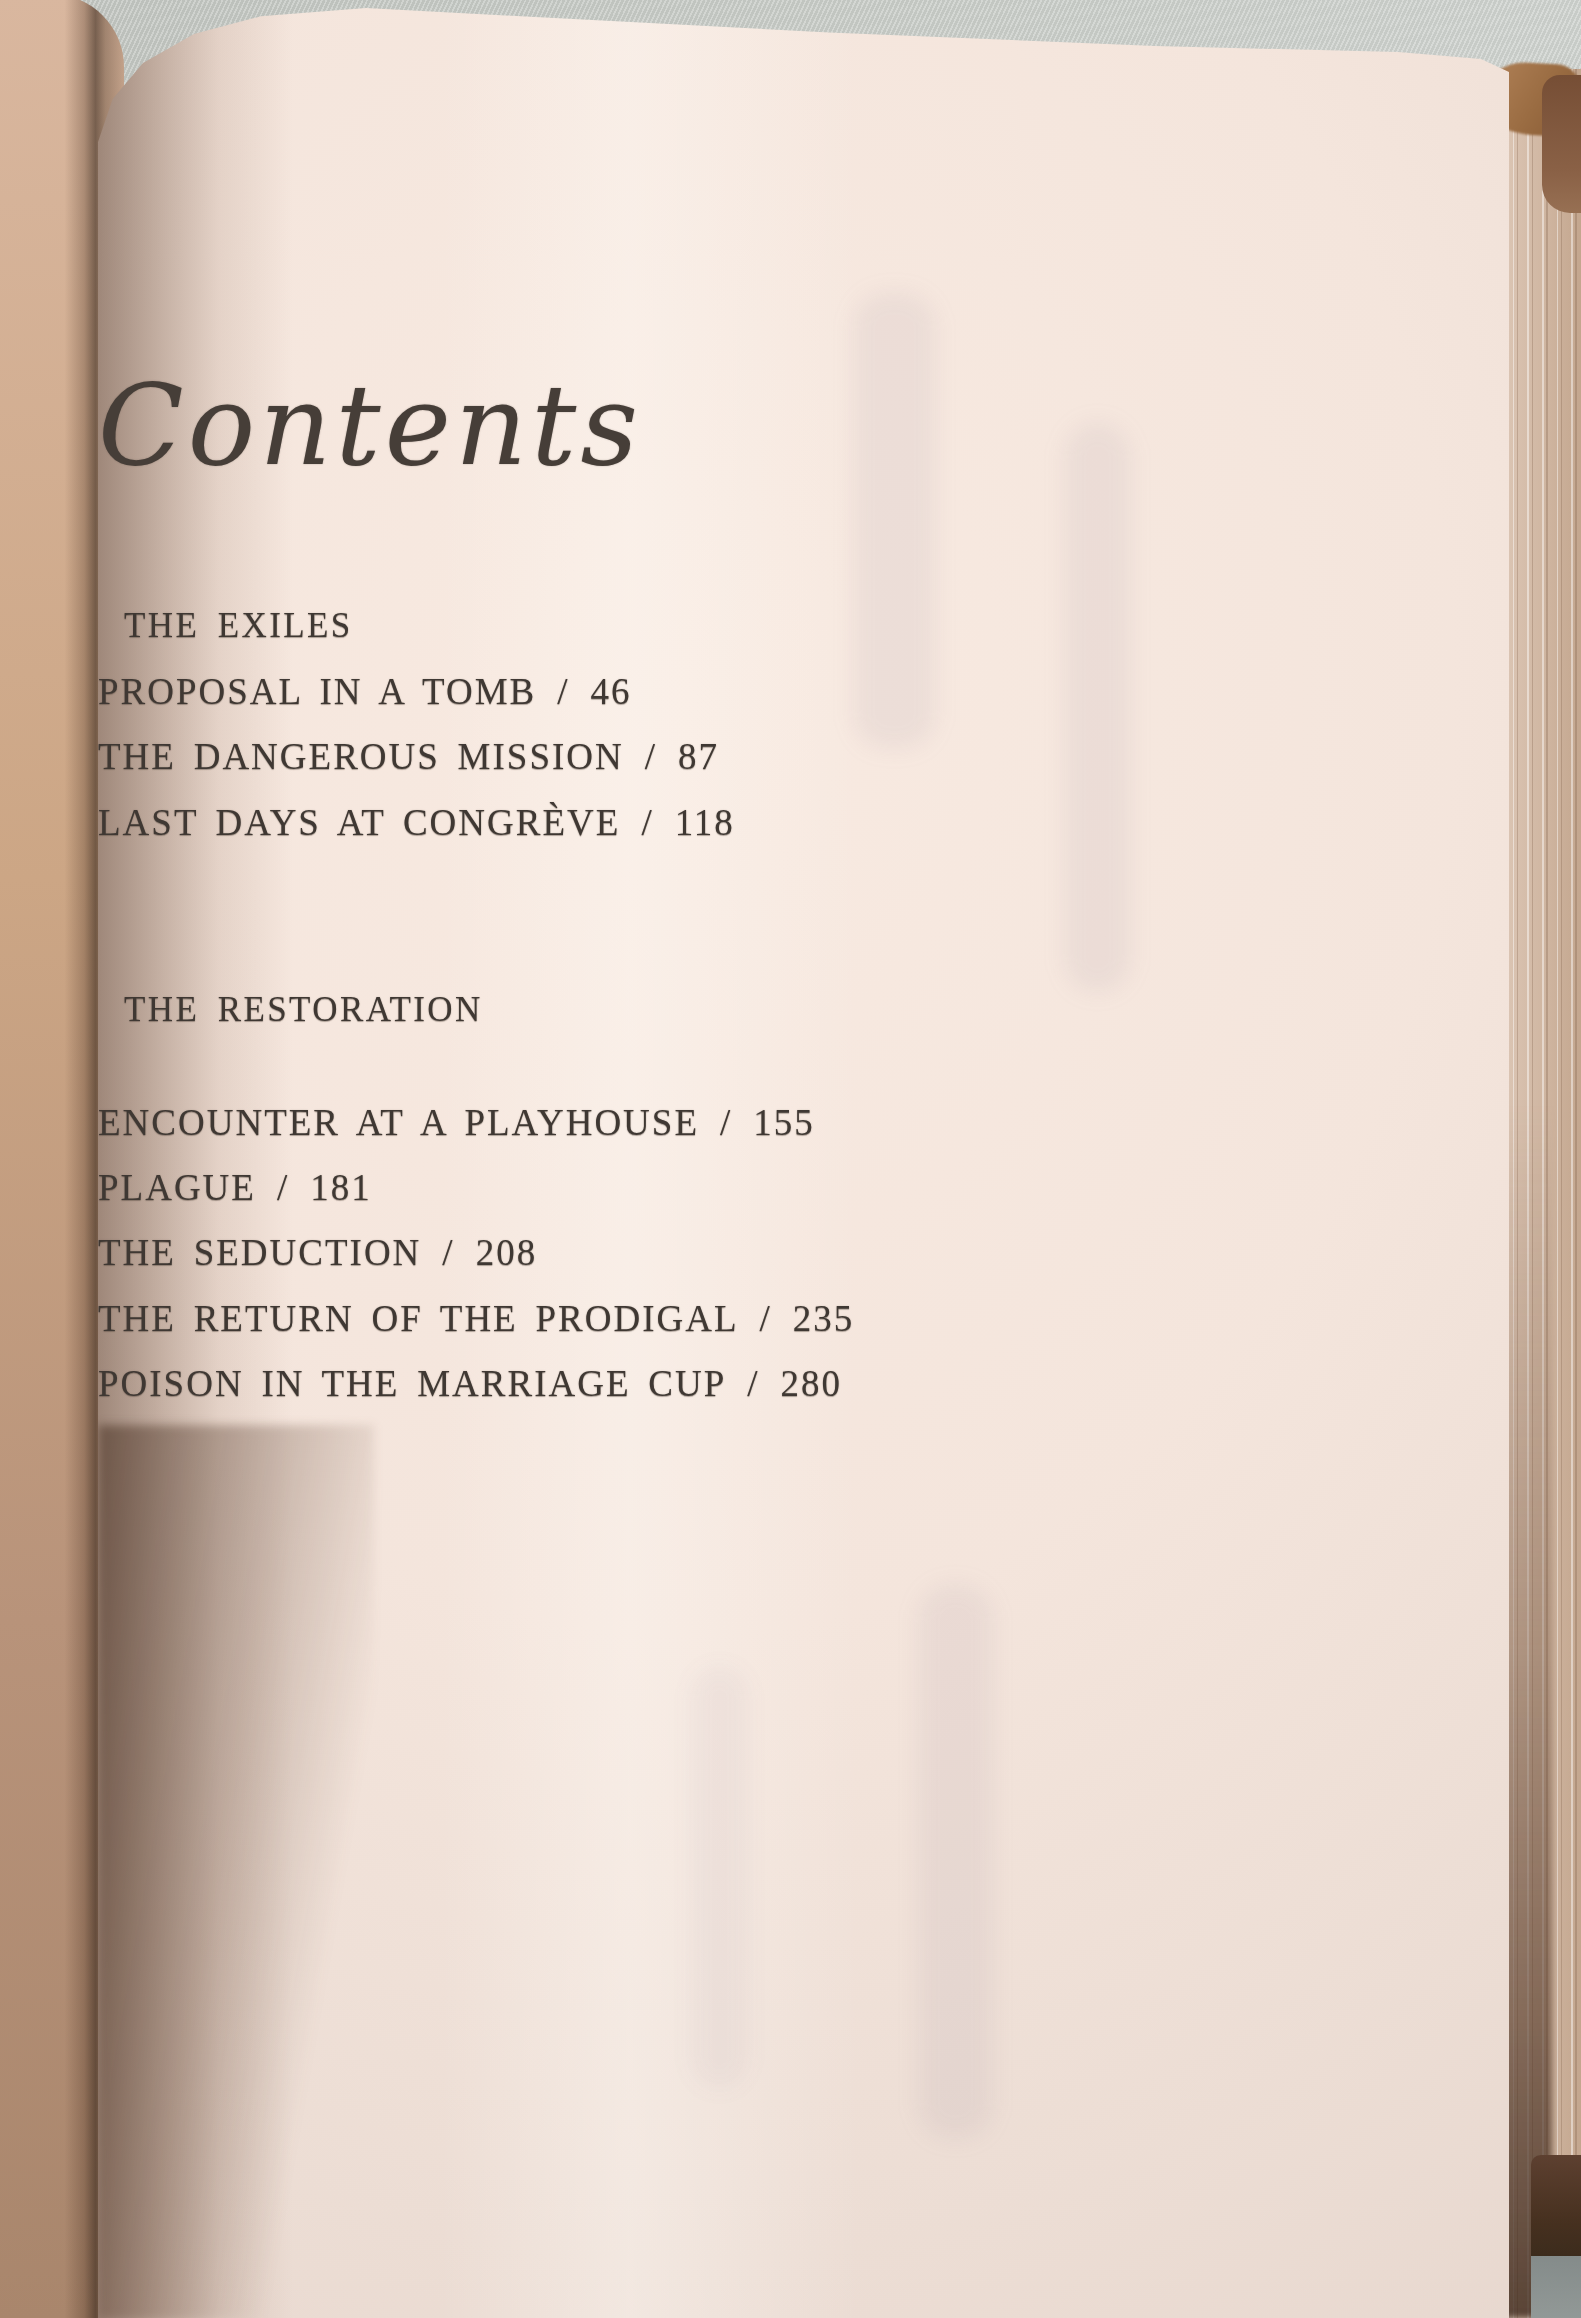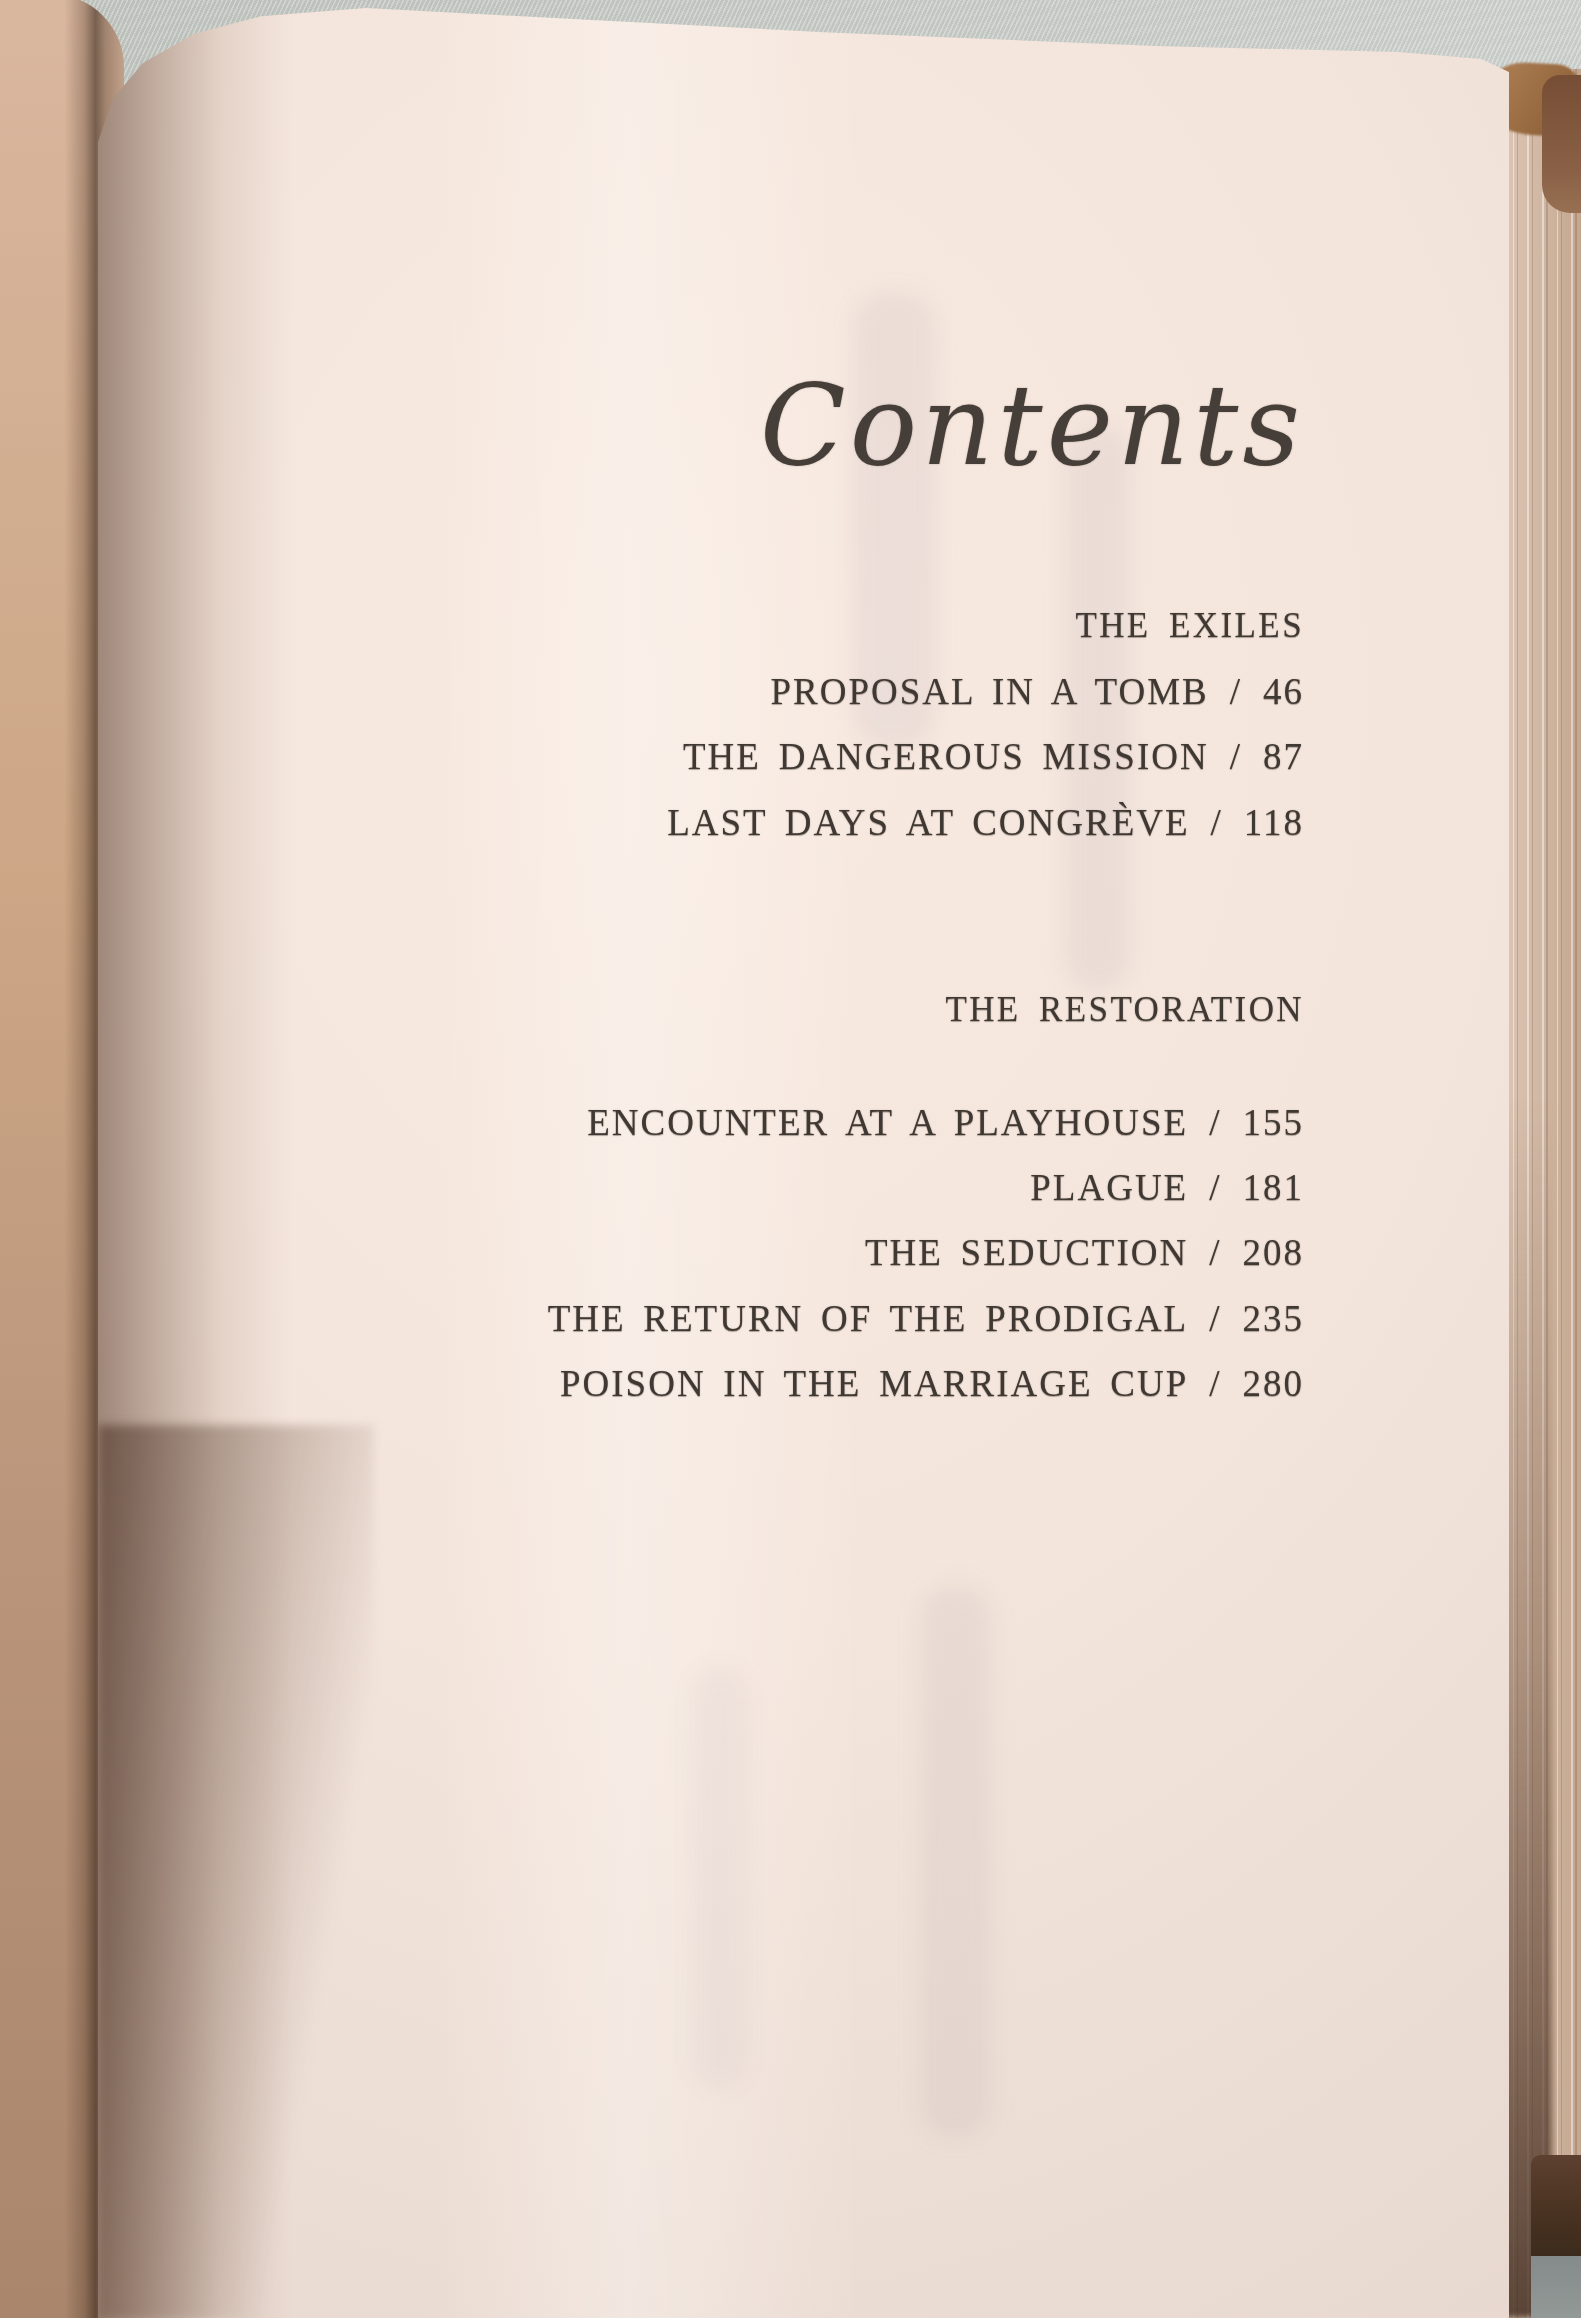--- a/index.html
+++ b/index.html
@@ -141,21 +141,21 @@
   .g1 { left: 756px;  top: 293px;  width: 81px; height: 455px; }
   .g2 { left: 967px; top: 423px;  width: 65px;  height: 569px; }
   .g3 { left: 821px; top: 1585px; width: 73px;  height: 553px; }
   .g4 { left: 593px;  top: 1666px; width: 57px;  height: 423px; opacity:.7; }
 
   
   .content {
     position: absolute; left: 0; top: 0; width: 100%;
     padding-right: 205px;
     box-sizing: border-box;
-    text-align: right;
+    text-align: left;
     color: #3f3833;
   }
   .title {
     margin: 358px 0 0;
     font-family: "DejaVu Serif", serif;
     font-style: italic;
     font-weight: normal;
     font-size: 112px;
     line-height: 1.2;
     letter-spacing: 4.1px;
@@ -163,20 +163,21 @@
     text-shadow: 0 0 1.6px rgba(70,60,50,0.45);
   }
   .head {
     margin: 115px 0 0;
     font-size: 35px;
     font-weight: normal;
     line-height: 37px;
     letter-spacing: 2.4px;
     word-spacing: 7.3px;
     text-shadow: 0 0.8px 0.8px rgba(80,68,58,0.40), 0 0 1.6px rgba(80,68,58,0.28);
+    padding-left: 26px;
   }
   .entry {
     margin: 28.4px 0 0;
     font-size: 37px;
     line-height: 37px;
     letter-spacing: 2px;
     word-spacing: 6.5px;
     text-shadow: 0 0.8px 0.8px rgba(80,68,58,0.40), 0 0 1.6px rgba(80,68,58,0.28);
   }
   .entry.first   { margin-top: 52px; }

